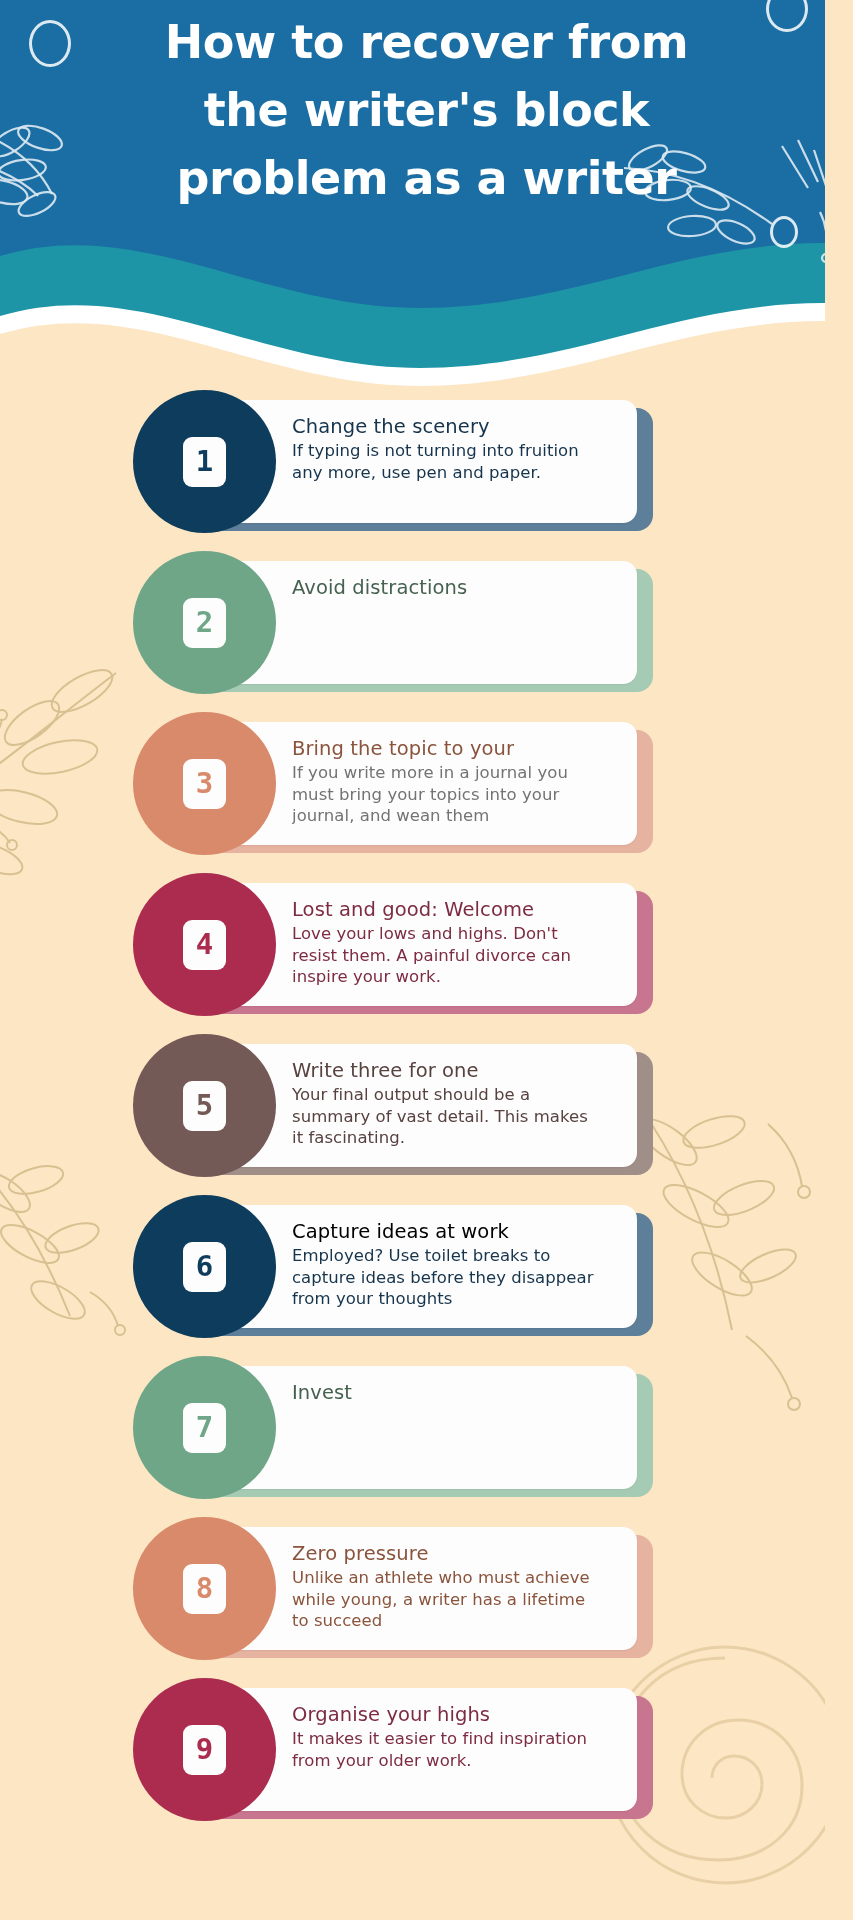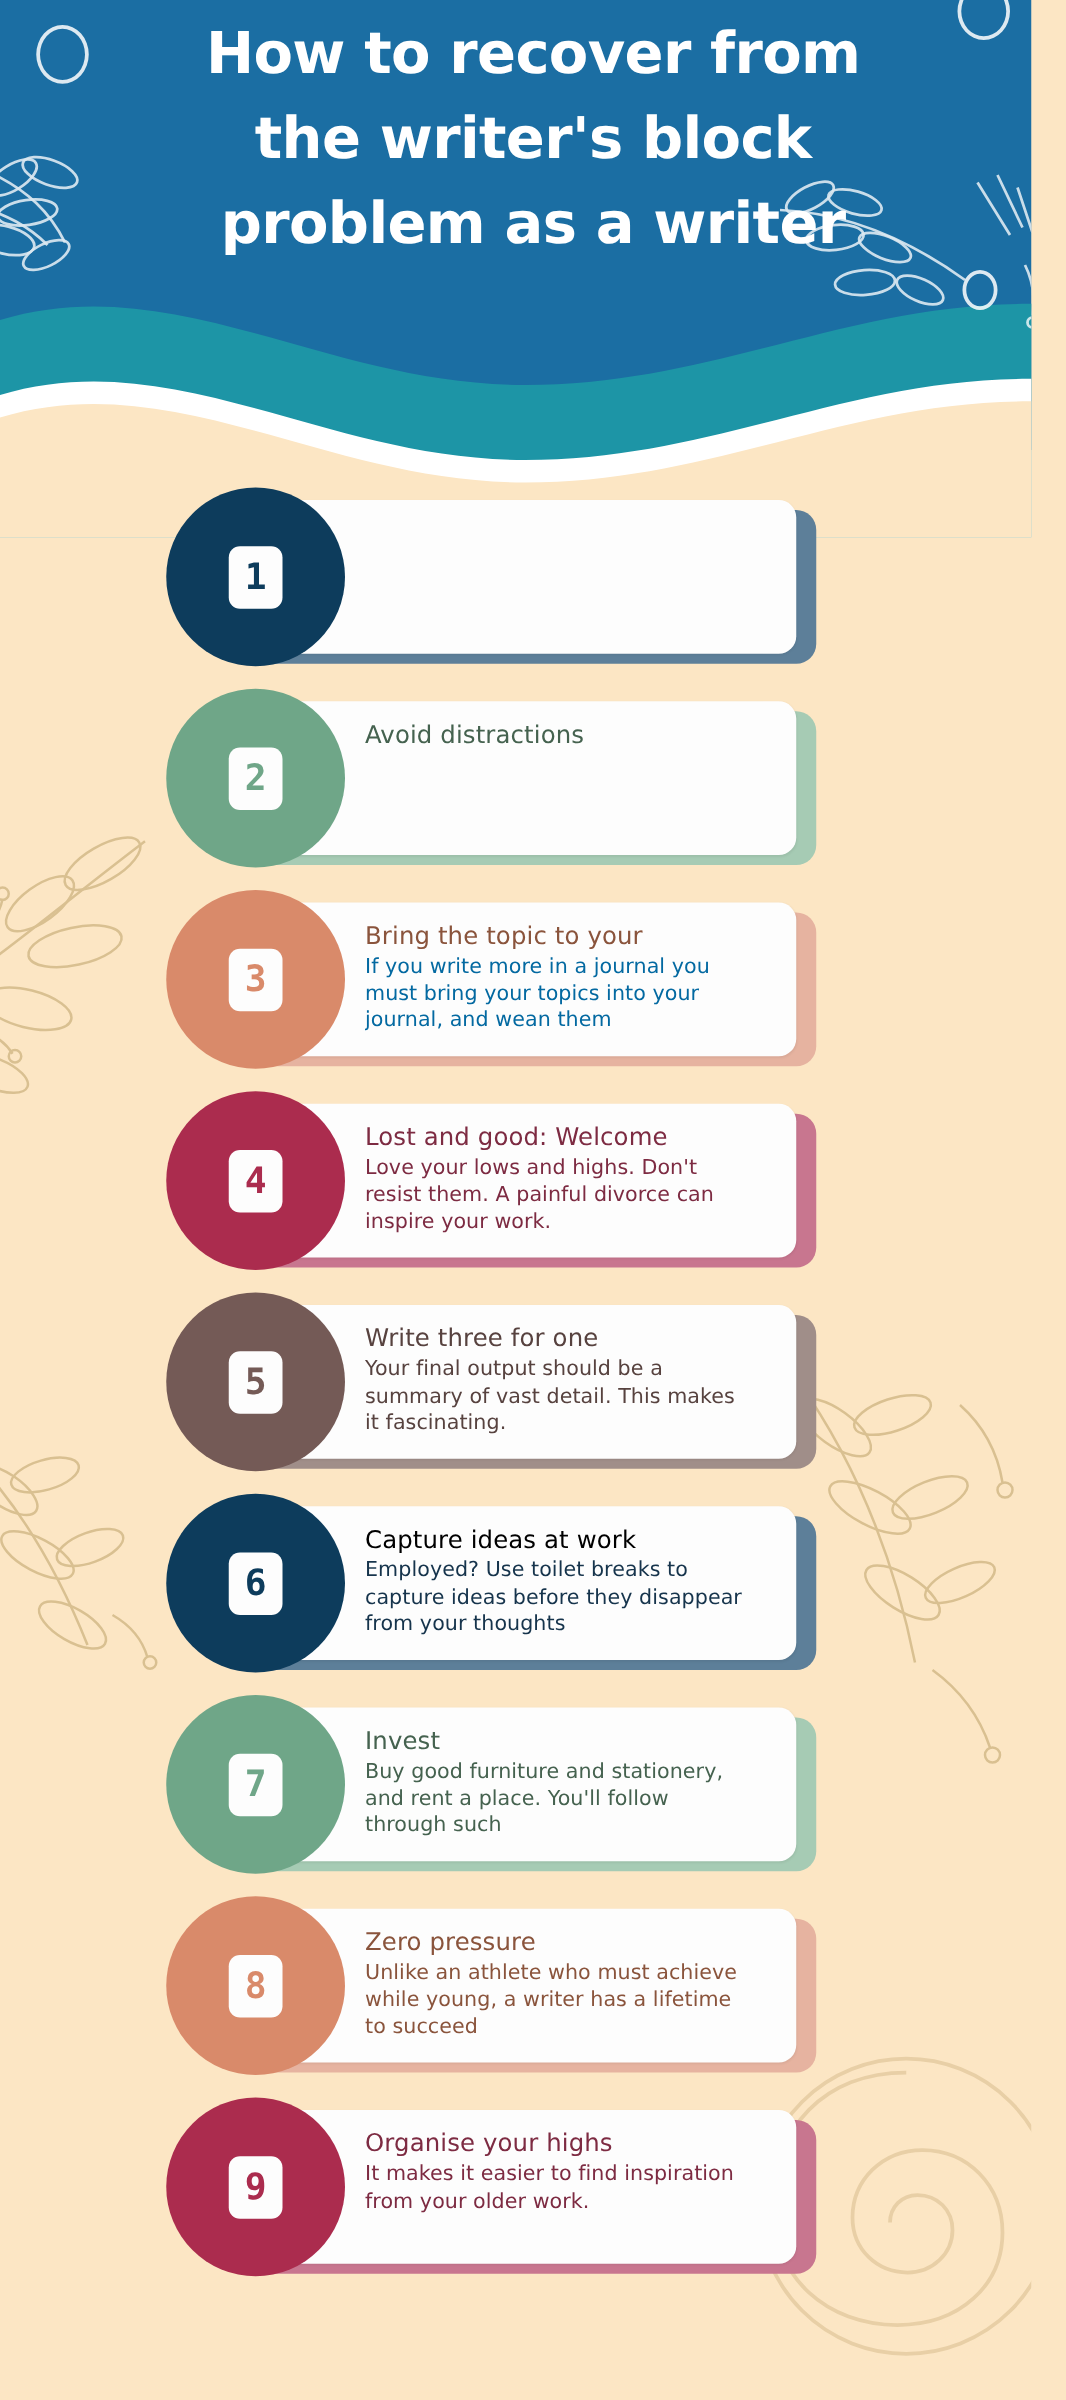--- a/index.html
+++ b/index.html
@@ -235,20 +235,24 @@
   </div>
 
   <div class="cards">
 
     <div class="card-row">
       <div class="card-shadow" style="background:#5d7f99"></div>
       <div class="card-body"></div>
       <div class="badge" style="background:#0d3c5c">
         <div class="badge-chip" style="color:#0d3c5c">1</div>
       </div>
+      <div class="card-text">
+        <div class="card-title" style="color:#16344c">Change the scenery</div>
+        <div class="card-desc" style="color:#16344c">If typing is not turning into fruition any more, use pen and paper.</div>
+      </div>
     </div>
 
     <div class="card-row">
       <div class="card-shadow" style="background:#a6cbb4"></div>
       <div class="card-body"></div>
       <div class="badge" style="background:#6fa688">
         <div class="badge-chip" style="color:#6fa688">2</div>
       </div>
       <div class="card-text">
         <div class="card-title" style="color:#45624f">Avoid distractions</div>
@@ -256,21 +260,21 @@
     </div>
 
     <div class="card-row">
       <div class="card-shadow" style="background:#e6b3a0"></div>
       <div class="card-body"></div>
       <div class="badge" style="background:#d98a6a">
         <div class="badge-chip" style="color:#d98a6a">3</div>
       </div>
       <div class="card-text">
         <div class="card-title" style="color:#8a543c">Bring the topic to your</div>
-        <div class="card-desc" style="color:#0369a1">If you write more in a journal you must bring your topics into your journal, and wean them</div>
+        <div class="card-desc" style="color:#737373">If you write more in a journal you must bring your topics into your journal, and wean them</div>
       </div>
     </div>
 
     <div class="card-row">
       <div class="card-shadow" style="background:#c8768f"></div>
       <div class="card-body"></div>
       <div class="badge" style="background:#ab2c4e">
         <div class="badge-chip" style="color:#ab2c4e">4</div>
       </div>
       <div class="card-text">
@@ -304,21 +308,20 @@
     </div>
 
     <div class="card-row">
       <div class="card-shadow" style="background:#a6cbb4"></div>
       <div class="card-body"></div>
       <div class="badge" style="background:#6fa688">
         <div class="badge-chip" style="color:#6fa688">7</div>
       </div>
       <div class="card-text">
         <div class="card-title" style="color:#45624f">Invest</div>
-        <div class="card-desc" style="color:#45624f">Buy good furniture and stationery, and rent a place. You'll follow through such</div>
       </div>
     </div>
 
     <div class="card-row">
       <div class="card-shadow" style="background:#e6b3a0"></div>
       <div class="card-body"></div>
       <div class="badge" style="background:#d98a6a">
         <div class="badge-chip" style="color:#d98a6a">8</div>
       </div>
       <div class="card-text">

